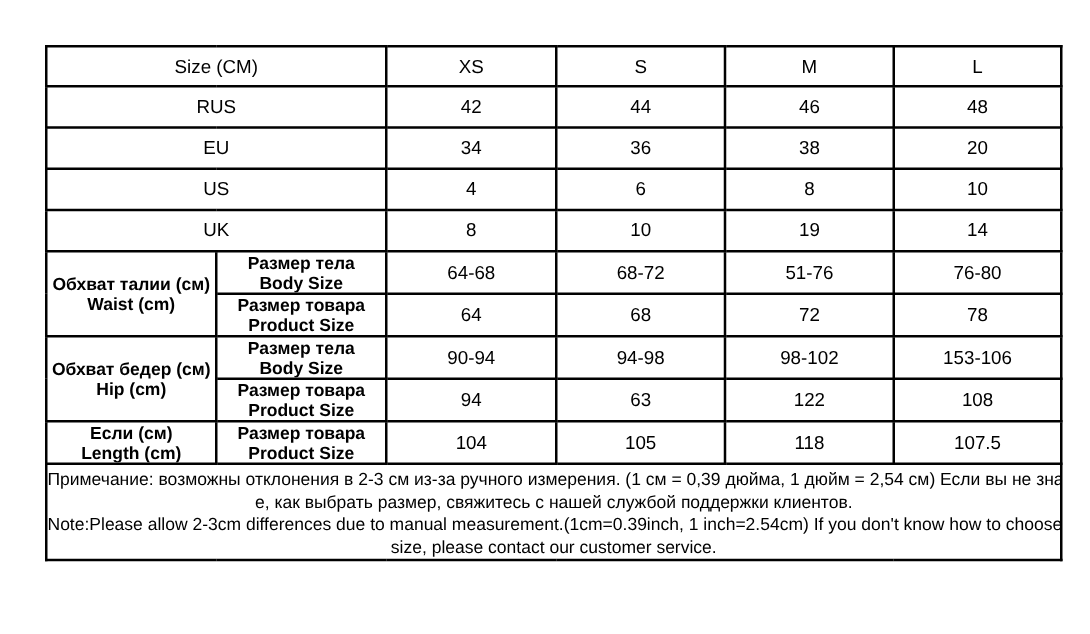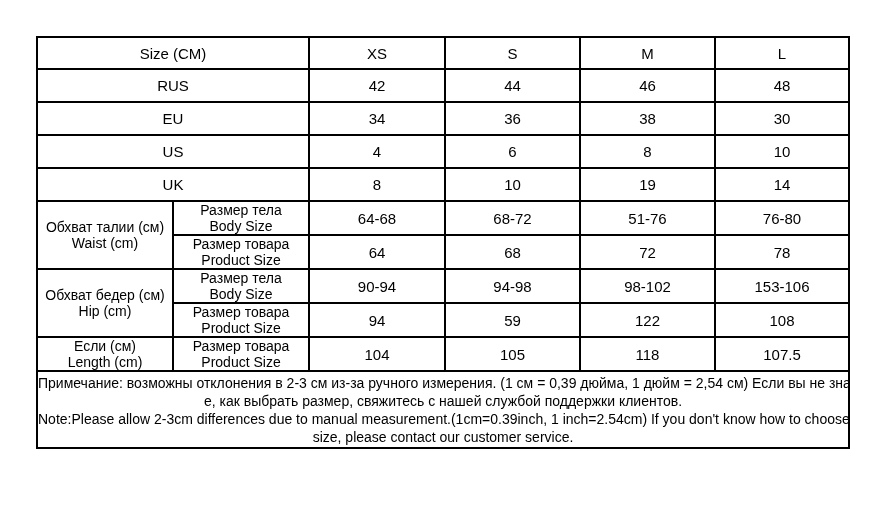--- a/index.html
+++ b/index.html
@@ -32,20 +32,21 @@
     padding: 0;
     overflow: hidden;
   }
   tr.r-header td { height: 30px; }
   tr.r-simple td { height: 31px; }
   tr.r-measure td { height: 32px; }
   .two-line div {
     font-size: 14px;
     line-height: 16px;
     white-space: nowrap;
+    font-weight: bold;
   }
   td.note-cell {
     text-align: left;
     vertical-align: top;
     padding: 4px 5px;
     height: 75px;
   }
   td.note-cell div {
     font-size: 14px;
     line-height: 18px;
@@ -81,21 +82,21 @@
       <td>44</td>
       <td>46</td>
       <td>48</td>
     </tr>
 
     <tr class="r-simple">
       <td colspan="2">EU</td>
       <td>34</td>
       <td>36</td>
       <td>38</td>
-      <td>30</td>
+      <td>20</td>
     </tr>
 
     <tr class="r-simple">
       <td colspan="2">US</td>
       <td>4</td>
       <td>6</td>
       <td>8</td>
       <td>10</td>
     </tr>
 
@@ -147,21 +148,21 @@
       <td>98-102</td>
       <td>153-106</td>
     </tr>
 
     <tr class="r-measure">
       <td class="two-line">
         <div>Размер товара</div>
         <div>Product Size</div>
       </td>
       <td>94</td>
-      <td>59</td>
+      <td>63</td>
       <td>122</td>
       <td>108</td>
     </tr>
 
     <tr class="r-measure">
       <td class="two-line">
         <div>Если (см)</div>
         <div>Length (cm)</div>
       </td>
       <td class="two-line">

